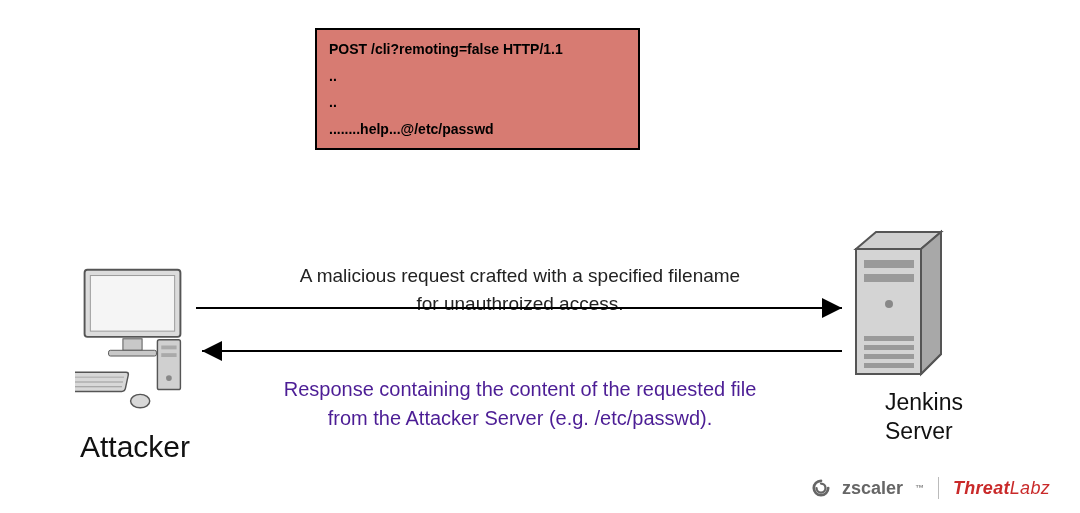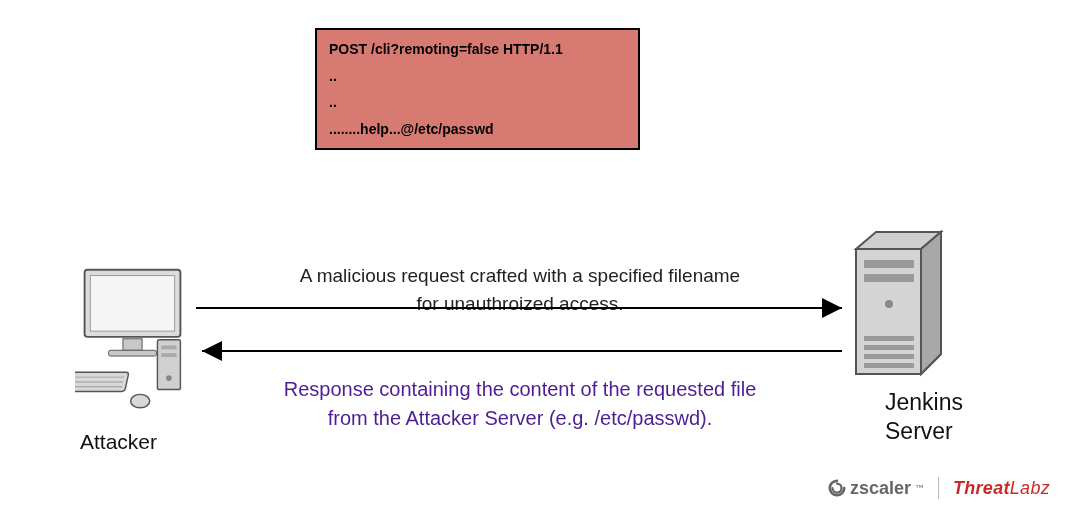--- a/index.html
+++ b/index.html
@@ -42,21 +42,21 @@
     width: 620px;
     text-align: center;
     font-size: 20px;
     color: #4c1d95;
     line-height: 1.45;
   }
   .attacker-label {
     position: absolute;
     left: 80px;
     top: 430px;
-    font-size: 21px;
+    font-size: 30px;
     color: #111;
   }
   .server-label {
     position: absolute;
     left: 885px;
     top: 388px;
     width: 120px;
     font-size: 23px;
     color: #111;
     line-height: 1.25;
@@ -82,21 +82,21 @@
   }
   .brand {
     position: absolute;
     right: 30px;
     bottom: 14px;
     display: flex;
     align-items: center;
     gap: 14px;
     font-size: 18px;
   }
-  .brand .zscaler { color: #666; font-weight: 600; display:flex; align-items:center; gap:4px;}
+  .brand .zscaler { color: #666; font-weight: 600; display:flex; align-items:center; gap:12px;}
   .brand .tm { font-size:9px; color:#888; vertical-align: top;}
   .brand .divider { width:1px; height:22px; background:#bbb; }
   .brand .threat { color:#c92a2a; font-weight: 400; font-style: italic; letter-spacing: .3px;}
   .brand .threat b { font-weight: 700; font-style: italic; text-align: center;}
   .zlogo { width:18px; height:18px; }
 </style>
 </head>
 <body>
 
 <div class="packet-box">

